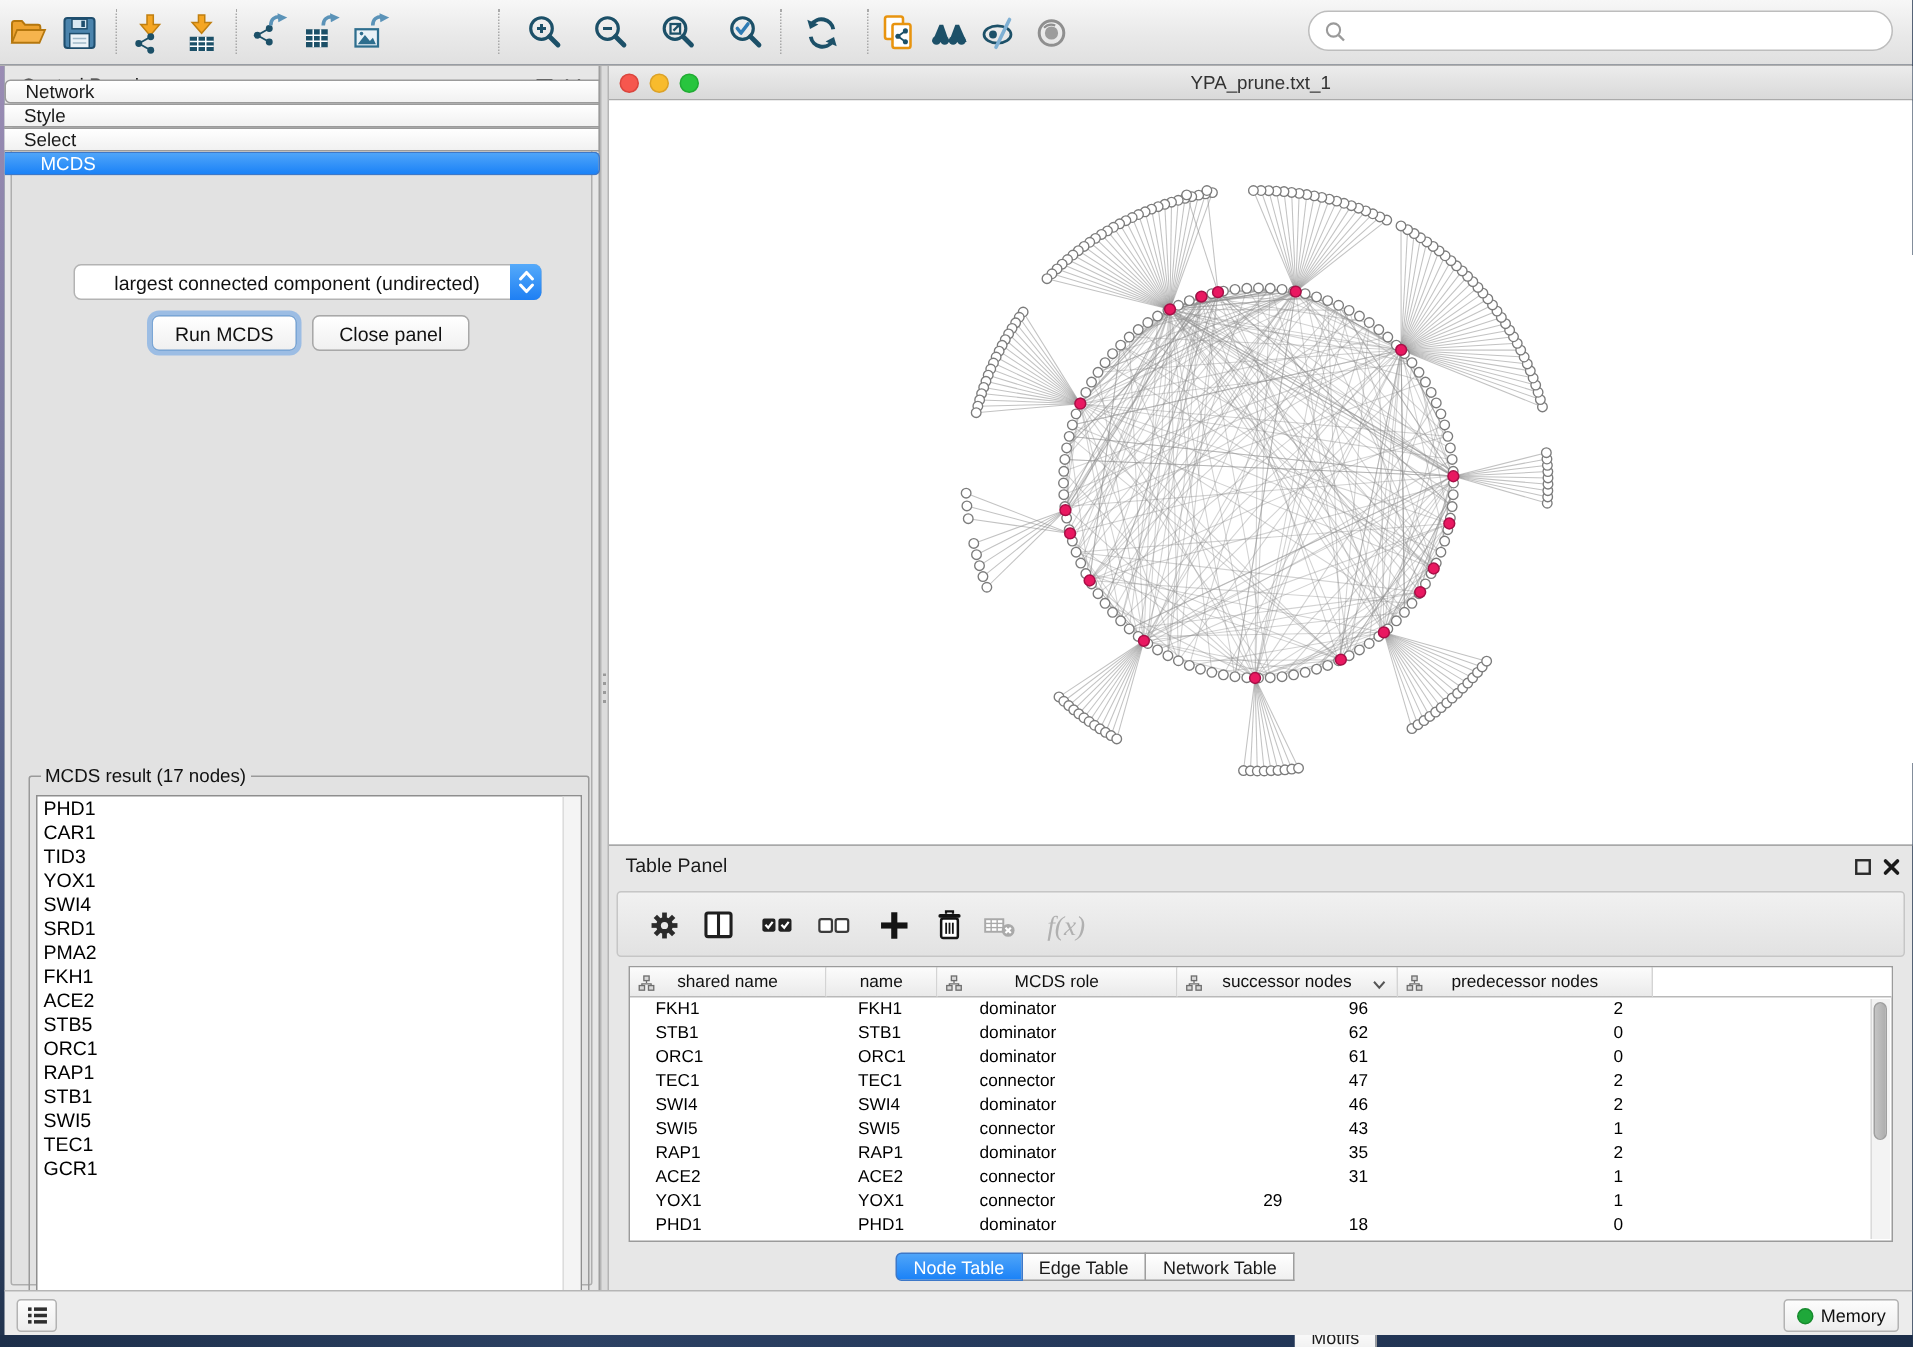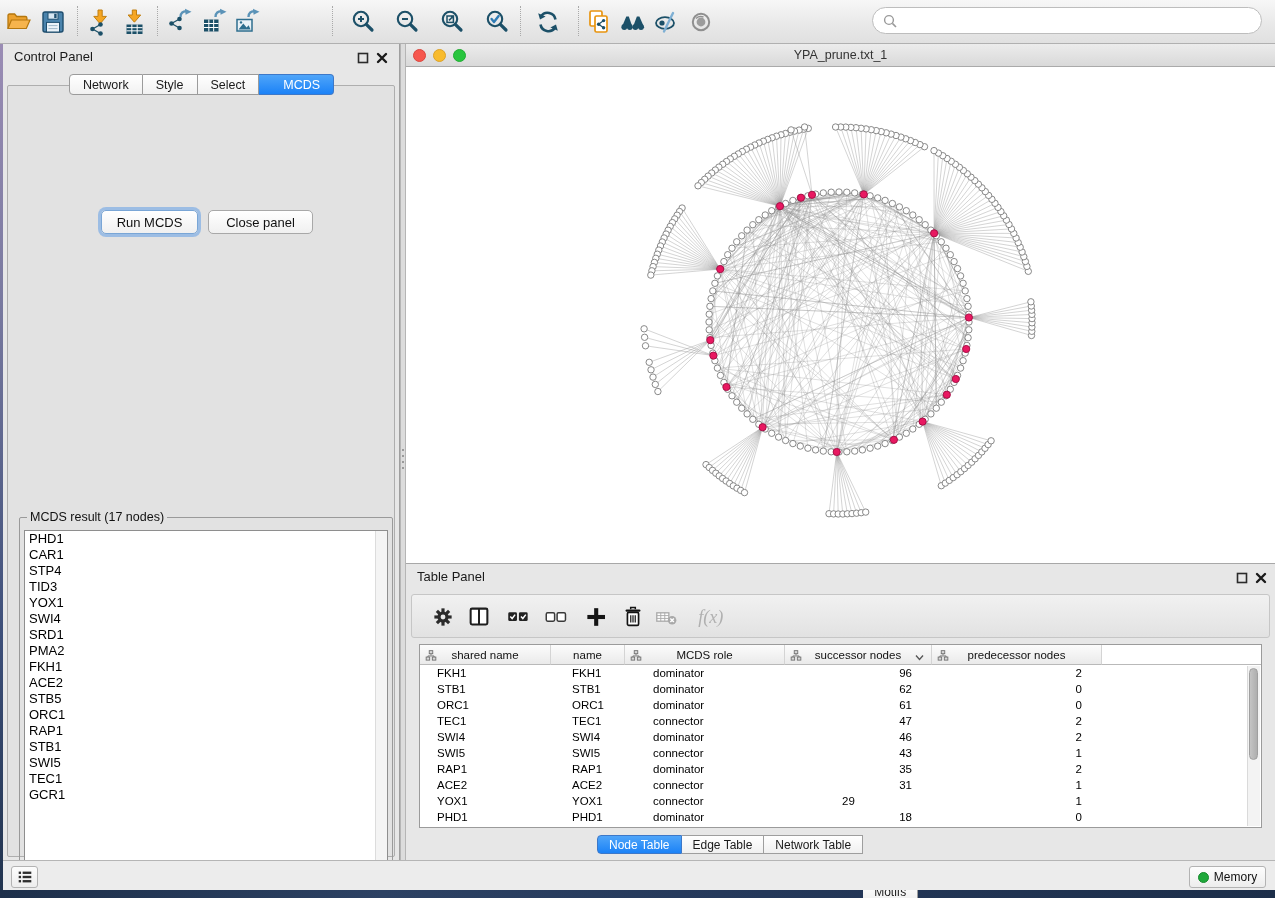--- a/index.html
+++ b/index.html
@@ -21,21 +21,21 @@
     border:1px solid #bdbdbd; border-radius:14px; display:flex; align-items:center; padding-left:8px; }
   .searchwrap input { border:none; outline:none; flex:1; height:20px; font-size:13px; background:transparent; }
 
   
   #control-panel { position:absolute; left:3px; top:44px; width:397px; height:816px;
     background:#e7e7e7; border-right:1px solid #9f9f9f; }
   .panel-title { position:absolute; left:11px; top:5px; font-size:13px; color:#1a1a1a; }
   .win-mini-btn { position:absolute; top:6px; width:16px; height:16px; display:flex; align-items:center; justify-content:center; }
   .cp-inner { position:absolute; left:4px; top:41px; width:388px; height:772px;
     background:#e2e2e2; border:1px solid #aeaeae; border-radius:2px; }
-  .cp-tabs { position:absolute; left:0; top:30px; width:397px; height:21px; display:flex; justify-content:center; z-index:3; }
+  .cp-tabs { position:absolute; left:0; top:30px; width:397px; height:21px; display:flex; justify-content:center; z-index:3;flex-direction:column; }
   .cp-tab { height:21px; padding:0 13px; font-size:12.5px; color:#1a1a1a; background:linear-gradient(#ffffff,#f1f1f1);
     border:1px solid #9b9b9b; border-left-width:0; display:flex; align-items:center; }
   .cp-tab:first-child { border-left-width:1px; border-radius:4px 0 0 4px; }
   .cp-tab:last-child { border-radius:0 4px 4px 0; }
   .cp-tab.sel { background:linear-gradient(#4fa5f9,#1b82f7); color:#fff; border-color:#3d78c8;padding-left:24px; }
   .opt-label { position:absolute; left:0; top:68px; width:100%; text-align:center; font-size:13px; color:#111; }
   .dropdown { position:absolute; left:41px; top:90px; width:312px; height:24px; background:#fff;
     border:1px solid #b3b3b3; border-radius:5px; display:flex; align-items:center; }
   .dd-text { flex:1; text-align:center; font-size:13px; color:#111; padding-left:6px; white-space:nowrap; overflow:hidden; }
   .dd-stepper { width:21px; height:24px; margin-right:-1px; border-radius:0 5px 5px 0;
@@ -281,29 +281,37 @@
           <path d="M2 2 L10 10 M10 2 L2 10" stroke="#1a1a1a" stroke-width="2.4" stroke-linecap="round"></path>
         </svg>
     </span>
     <div class="cp-tabs" id="cp-tabs">
         <div class="cp-tab">Network</div>
         <div class="cp-tab">Style</div>
         <div class="cp-tab">Select</div>
         <div class="cp-tab sel">MCDS</div>
       </div>
     <div class="cp-inner">
+      <div class="dropdown">
+        <span class="dd-text">largest connected component (undirected)</span>
+        <span class="dd-stepper">
+          <svg width="14" height="18" viewBox="0 0 14 18">
+              <path d="M3 7 L7 2.6 L11 7" fill="none" stroke="#fff" stroke-width="2" stroke-linecap="round" stroke-linejoin="round"></path>
+              <path d="M3 11 L7 15.4 L11 11" fill="none" stroke="#fff" stroke-width="2" stroke-linecap="round" stroke-linejoin="round"></path>
+            </svg>
+        </span>
+      </div>
       <button class="mac-btn focusring" style="left:93px; top:124px; width:97px;">Run MCDS</button>
       <button class="mac-btn" style="left:200px; top:124px; width:105px;">Close panel</button>
       <fieldset class="result-group">
         <legend>MCDS result (17 nodes)</legend>
         <div class="result-list" id="result-list">
           <div class="rl-scroll"></div>
         <div class="rl-item">PHD1</div>
             <div class="rl-item">CAR1</div>
-            <div class="rl-item">STP4</div>
             <div class="rl-item">TID3</div>
             <div class="rl-item">YOX1</div>
             <div class="rl-item">SWI4</div>
             <div class="rl-item">SRD1</div>
             <div class="rl-item">PMA2</div>
             <div class="rl-item">FKH1</div>
             <div class="rl-item">ACE2</div>
             <div class="rl-item">STB5</div>
             <div class="rl-item">ORC1</div>
             <div class="rl-item">RAP1</div>

